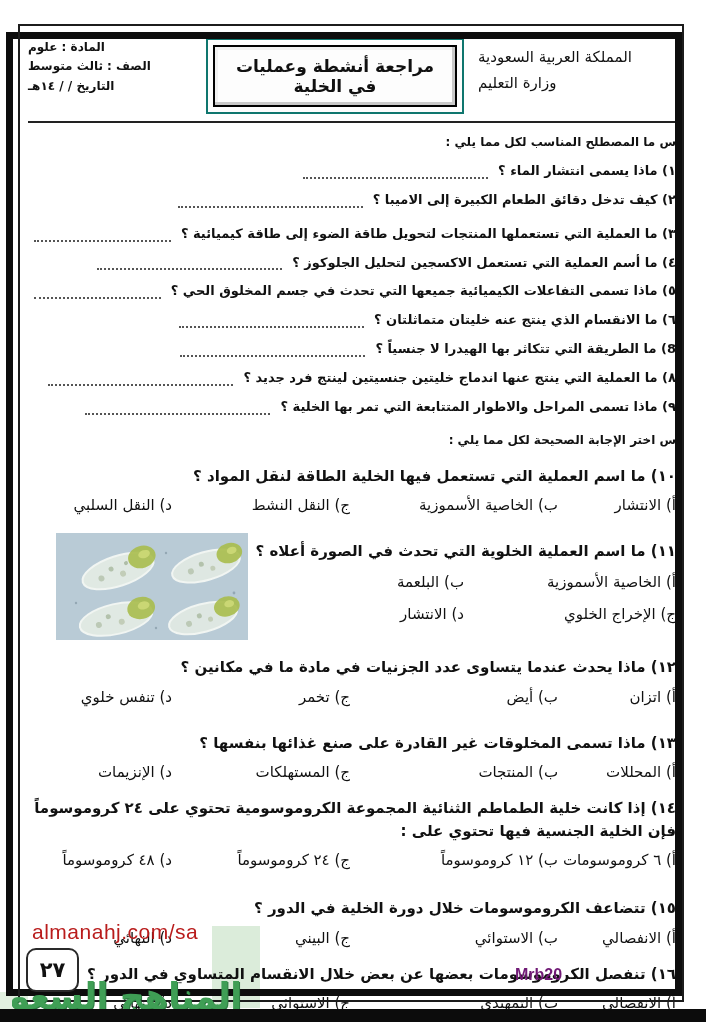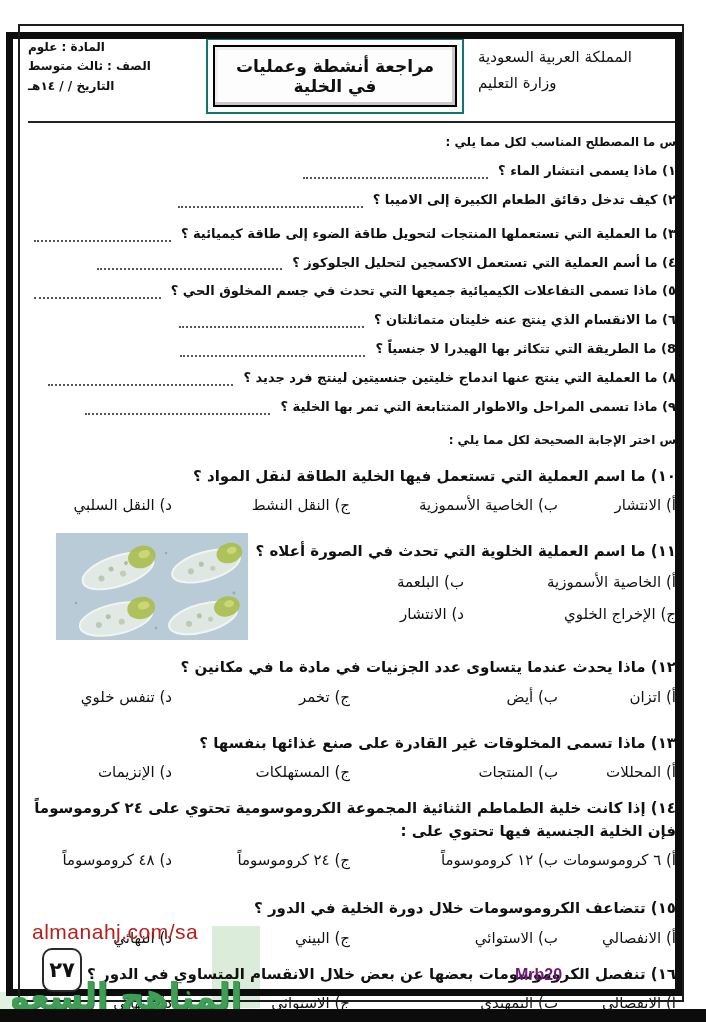--- a/index.html
+++ b/index.html
@@ -42,23 +42,23 @@
   .micrograph{position:absolute;left:56px;top:533px;width:192px;height:107px;z-index:2;}
   
   .wm-site{position:absolute;left:32px;top:920px;font-family:"Liberation Sans",sans-serif;
     font-size:21px;color:#b91c1c;z-index:3;direction:ltr;letter-spacing:.5px;}
   .wm-user{position:absolute;left:515px;top:966px;font-family:"Liberation Sans",sans-serif;
     font-weight:bold;font-size:16px;color:#701a75;z-index:3;direction:ltr;}
   .green-block{position:absolute;left:212px;top:926px;width:48px;height:82px;background:#d5e9d3;opacity:.85;z-index:1;}
   .green-block2{position:absolute;left:0px;top:992px;width:28px;height:18px;background:#d5e9d3;opacity:.7;z-index:1;}
   .logo{position:absolute;left:12px;top:976px;width:230px;font-weight:bold;font-size:34px;color:#3f9e55;
     z-index:5;transform:scaleY(1.08);text-shadow:1px 1px 0 #2e7d43;white-space:nowrap;overflow:hidden;}
-  .pagenum{position:absolute;left:26px;top:948px;width:40px;height:44px;background:#fff;border:2px solid #2a2a2a;
+  .pagenum{position:absolute;left:26px;top:948px;width:53px;height:44px;background:#fff;border:2px solid #2a2a2a;
     border-radius:10px;z-index:6;display:flex;align-items:center;justify-content:center;
-    font-weight:bold;font-size:21px;box-sizing:border-box;margin-left:16px;}
+    font-weight:bold;font-size:21px;box-sizing:border-box;}
 </style>
 </head>
 <body>
 
 <div class="page">
 
   <div class="frame-thick"></div>
   <div class="frame-thin"></div>
   <div class="bottom-strip"></div>
 

